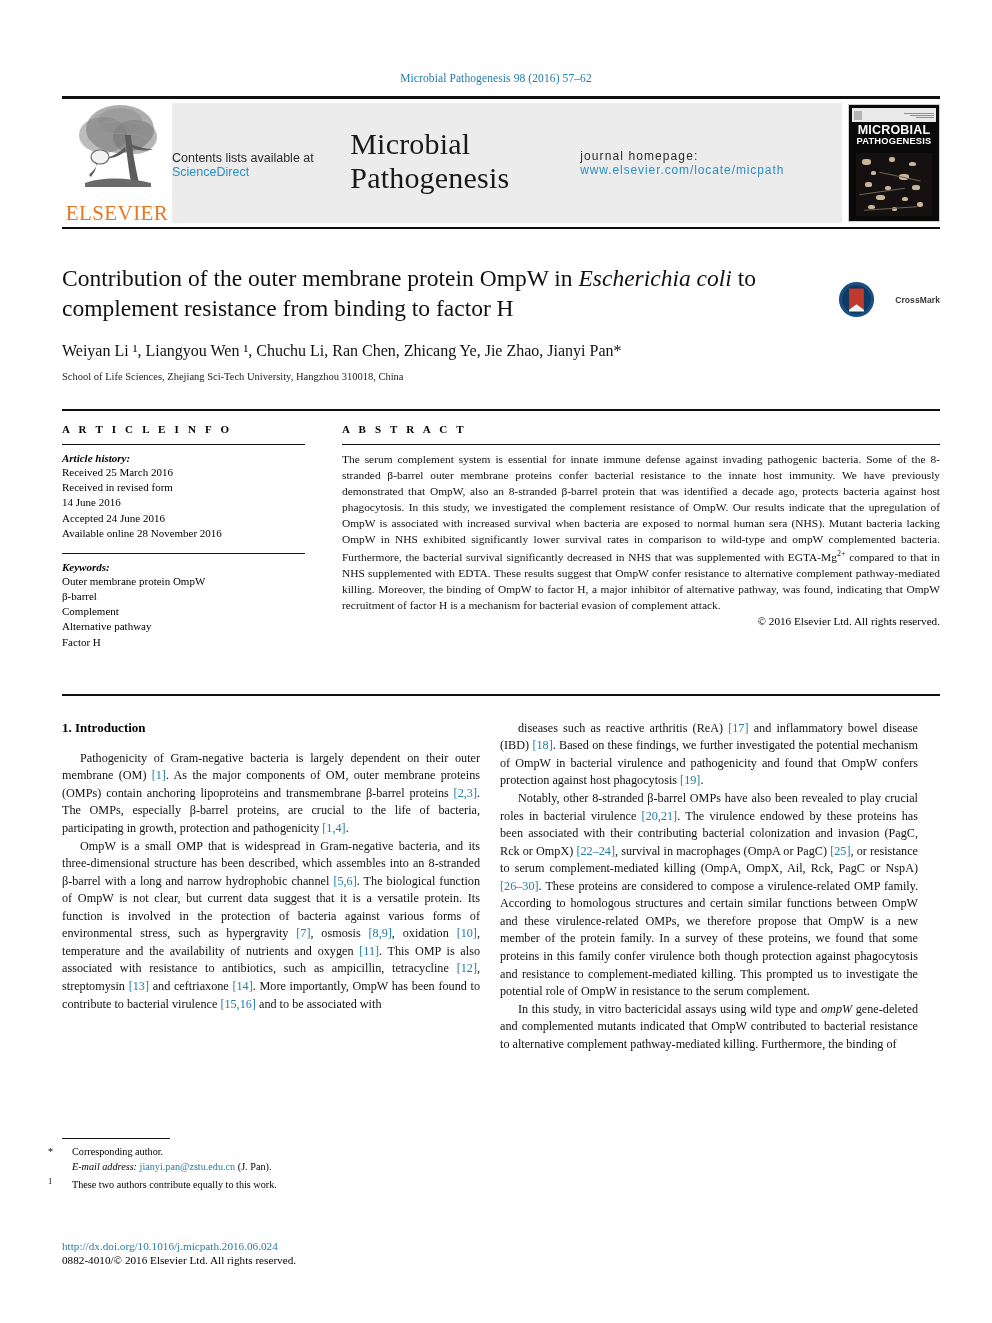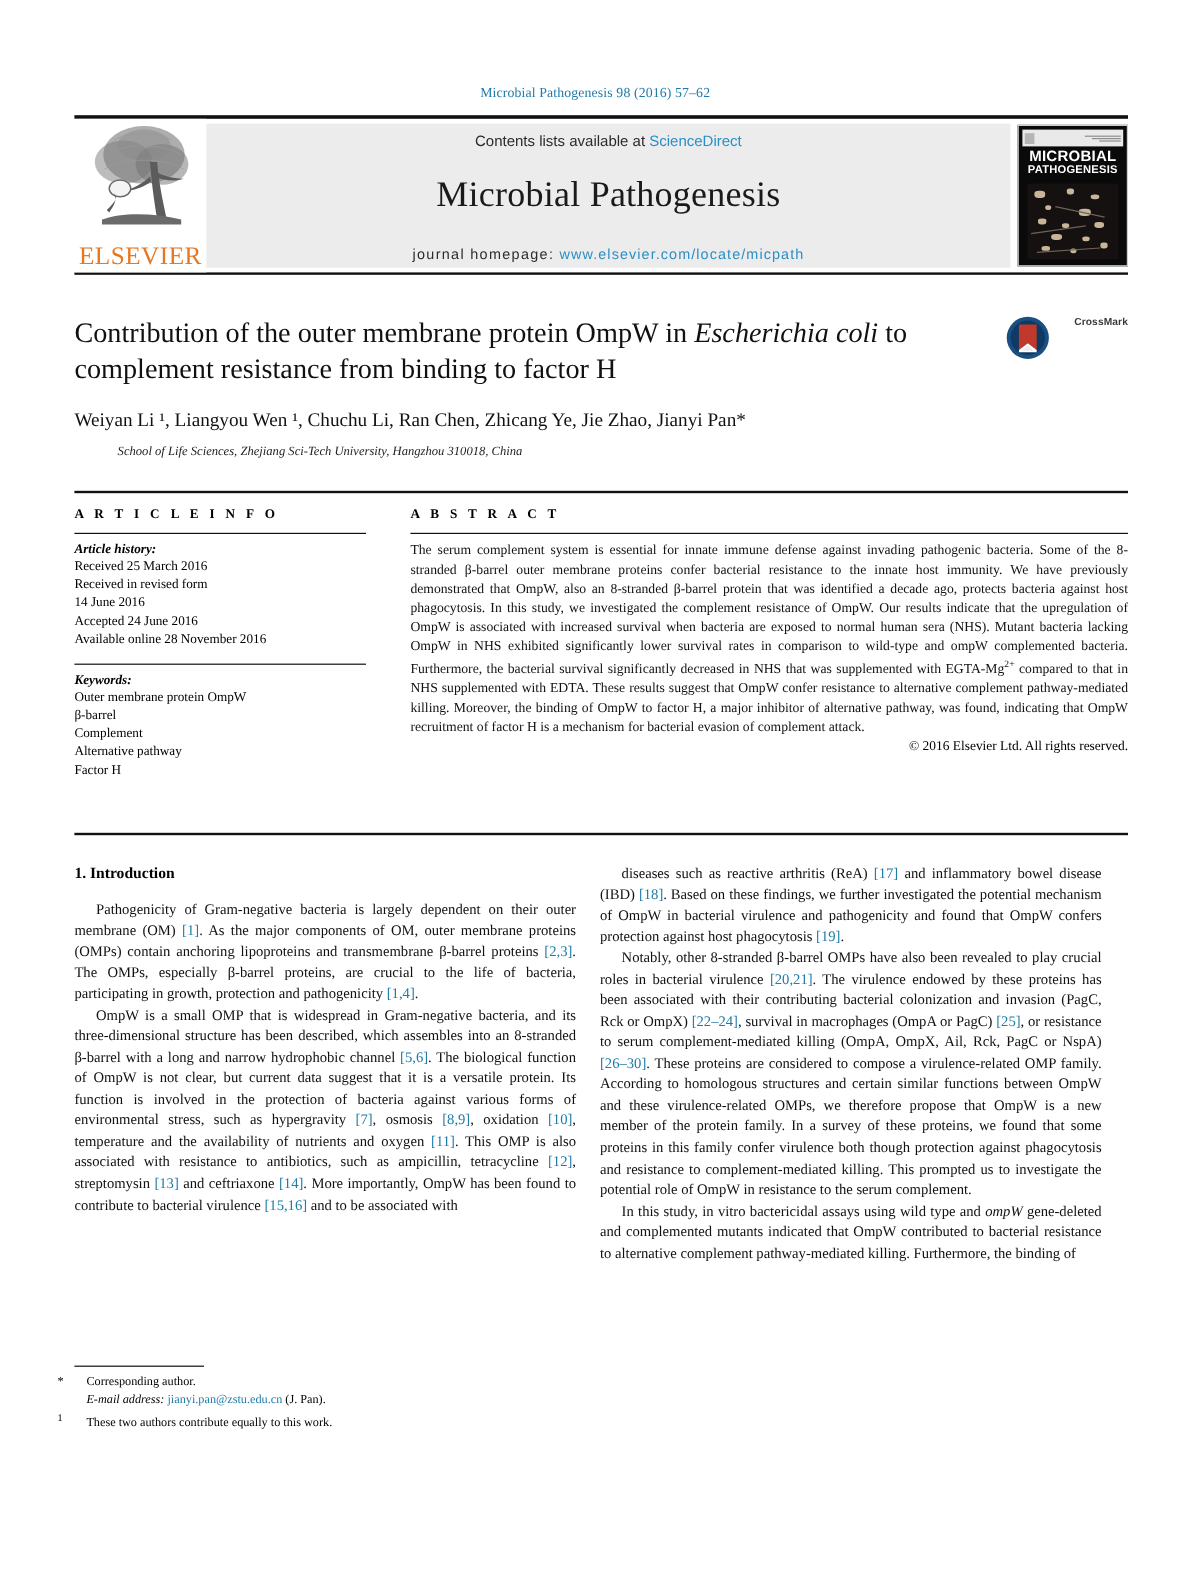--- a/index.html
+++ b/index.html
@@ -44,21 +44,21 @@
     font-family:"Liberation Serif", serif;
     color:#E87722;
     font-size:21px;
     letter-spacing:.4px;
     line-height:1;
     padding-bottom:1px;
   }
   .mast-center{
     flex:1 1 auto;
     background:#ececec;
-    display:flex;flex-direction:column;
+    display:flex;flex-direction:row;
     align-items:center;justify-content:center;
     margin:4px 0 4px 0;
     position:relative;
   }
   .contents-line{
     font-family:"Liberation Sans", sans-serif;
     font-size:12.5px;color:#2b2b2b;
     margin-top:4px;
   }
   .contents-line a{color:#2a8fc4;text-decoration:none;}
@@ -120,29 +120,27 @@
   }
   h1.paper-title em{font-style:italic;}
   .authors{
     font-family:"Liberation Serif", serif;
     font-size:16px;
     margin-top:19px;
     color:#111;
   }
   .affil{
     font-family:"Liberation Serif", serif;
-    font-style:italic;
     font-size:10.5px;
     margin-top:11px;
     color:#222;
-    margin-left:36px;
   }
   .crossmark{
-    position:absolute;right:0;top:0;
-    display:flex;gap:20px;
+    position:absolute;right:0;top:18px;
+    display:flex;align-items:center;gap:20px;
   }
   .cm-badge{width:37px;height:37px;}
   .cm-text{
     font-family:"Liberation Sans", sans-serif;
     font-size:8.5px;font-weight:bold;color:#3a3a3a;letter-spacing:.1px;
   }
 
   
   .info-abstract{
     margin:26px 52px 0 62px;
@@ -389,14 +387,18 @@
     <div class="fn">
       <span class="mk"></span><em>E-mail address:</em>
       <a href="#">jianyi.pan@zstu.edu.cn</a>
       <span>(J. Pan).</span>
     </div>
     <div class="fn">
       <sup class="mk">1</sup><span>These two authors contribute equally to this work.</span>
     </div>
   </div>
 
+  <div class="doi-block">
+    <a class="doi-link" href="#">http://dx.doi.org/10.1016/j.micpath.2016.06.024</a>
+    <div class="issn">0882-4010/© 2016 Elsevier Ltd. All rights reserved.</div>
+  </div>
 
 </div>
 
 </body></html>

